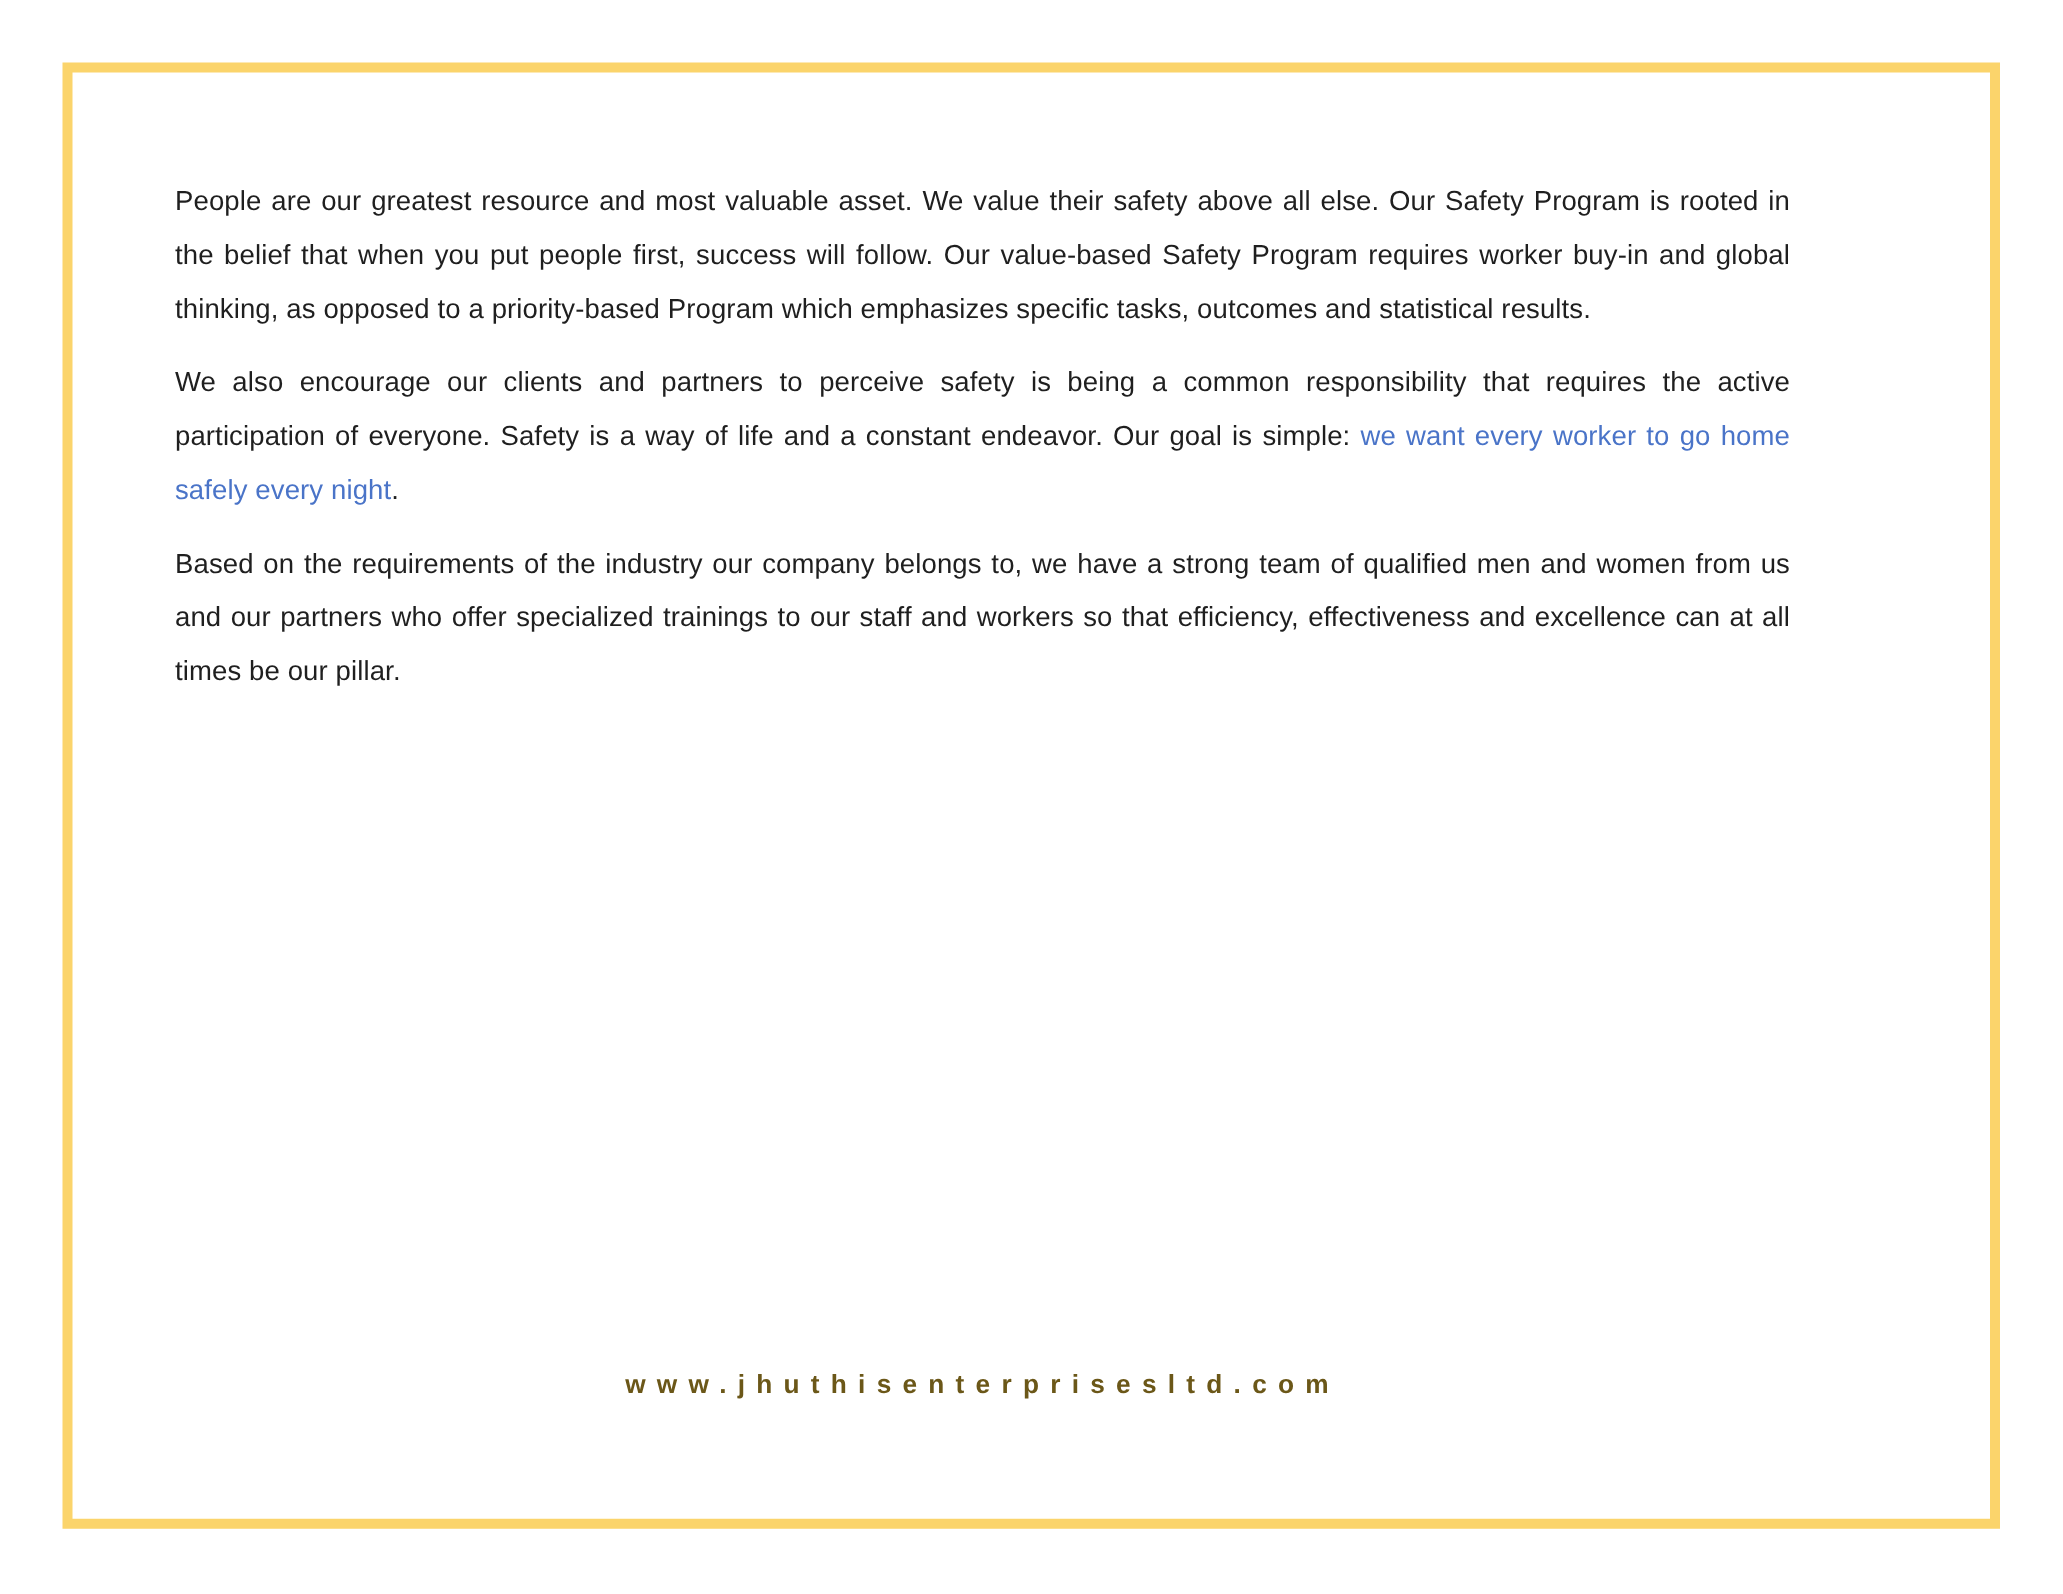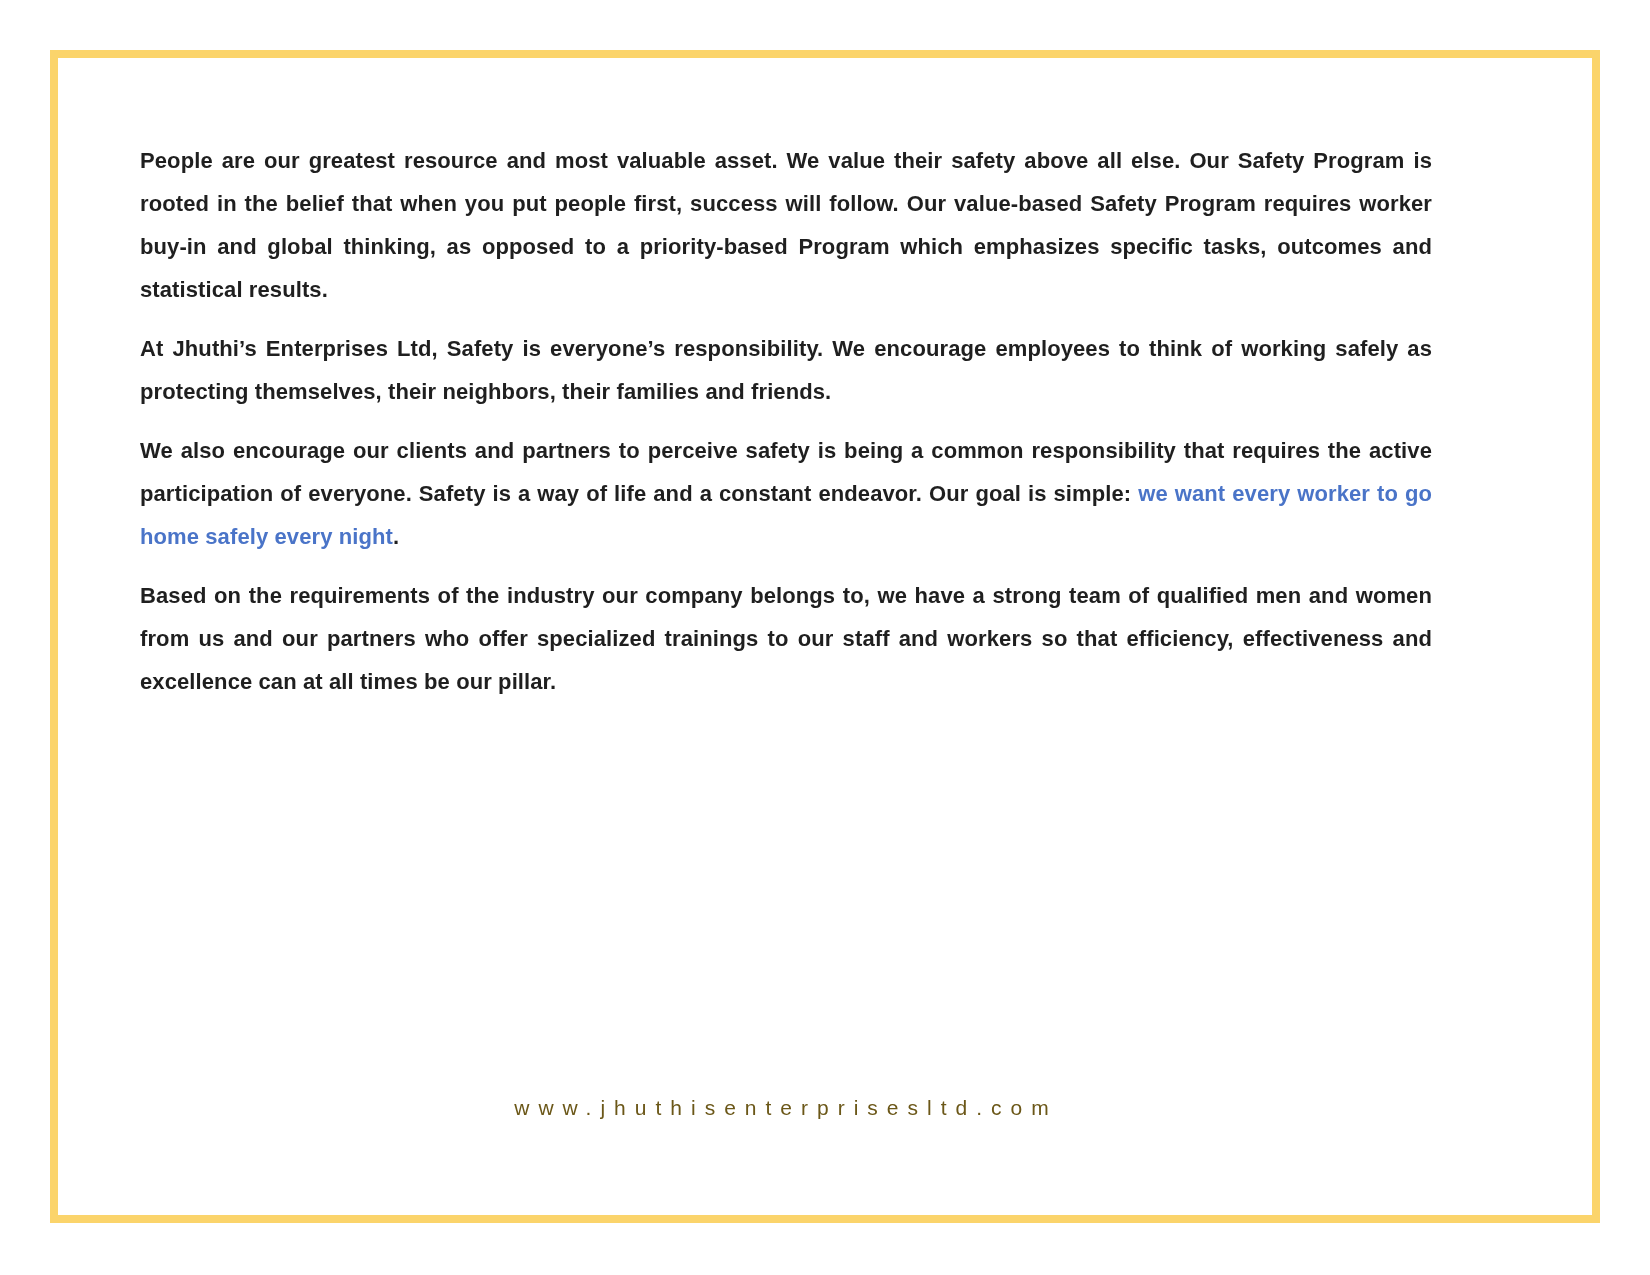--- a/index.html
+++ b/index.html
@@ -37,51 +37,49 @@
     top: 139px;
     width: 1292px;
   }
   .para {
     font-size: 22px;
     line-height: 43px;
     text-align: justify;
     color: var(--text-color);
     margin-bottom: 16px;
     letter-spacing: 0.1px;
-    font-weight: bold;
   }
   .para:last-child { margin-bottom: 0; }
   .link {
     color: var(--link-color);
     cursor: pointer;
   }
   .footer {
     position: absolute;
     left: 140px;
     top: 1096px;
     width: 1292px;
     text-align: center;
   }
   .site-url {
     font-size: 21px;
-    font-weight: normal;
+    font-weight: bold;
     letter-spacing: 9px;
     color: var(--url-color);
     white-space: nowrap;
   }
 </style>
 </head>
 <body>
 
 <div class="frame"></div>
 
 <div class="content">
   <p class="para">People are our greatest resource and most valuable asset. We value their safety above all else. Our Safety Program is rooted in the belief that when you put people first, success will follow. Our value-based Safety Program requires worker buy-in and global thinking, as opposed to a priority-based Program which emphasizes specific tasks, outcomes and statistical results.</p>
 
-  <p class="para">At Jhuthi’s Enterprises Ltd, Safety is everyone’s responsibility. We encourage employees to think of working safely as protecting themselves, their neighbors, their families and friends.</p>
 
   <p class="para"><span>We also encourage our clients and partners to perceive safety is being a common responsibility that requires the active participation of everyone. Safety is a way of life and a constant endeavor. Our goal is simple: </span><span class="link">we want every worker to go home safely every night</span><span>.</span></p>
 
 
   <p class="para">Based on the requirements of the industry our company belongs to, we have a strong team of qualified men and women from us and our partners who offer specialized trainings to our staff and workers so that efficiency, effectiveness and excellence can at all times be our pillar.</p>
 
 </div>
 
 <div class="footer">
   <span class="site-url">www.jhuthisenterprisesltd.com</span>

